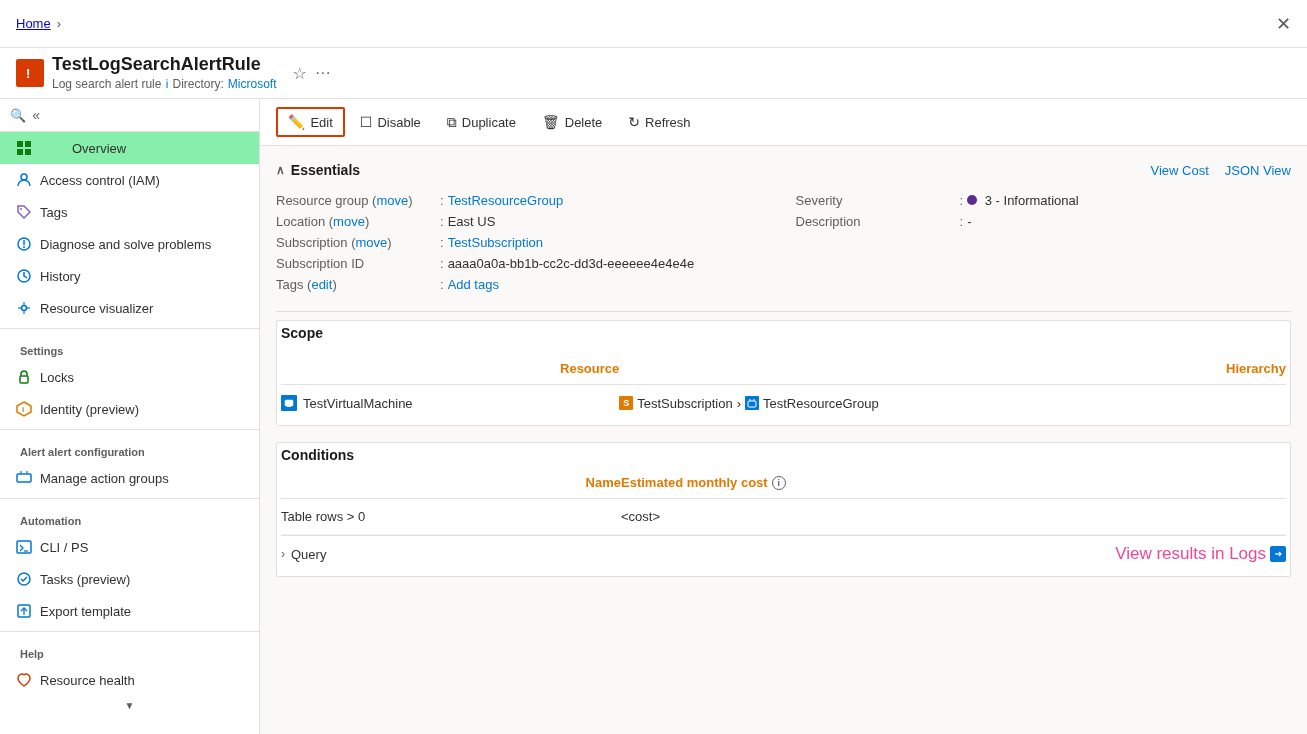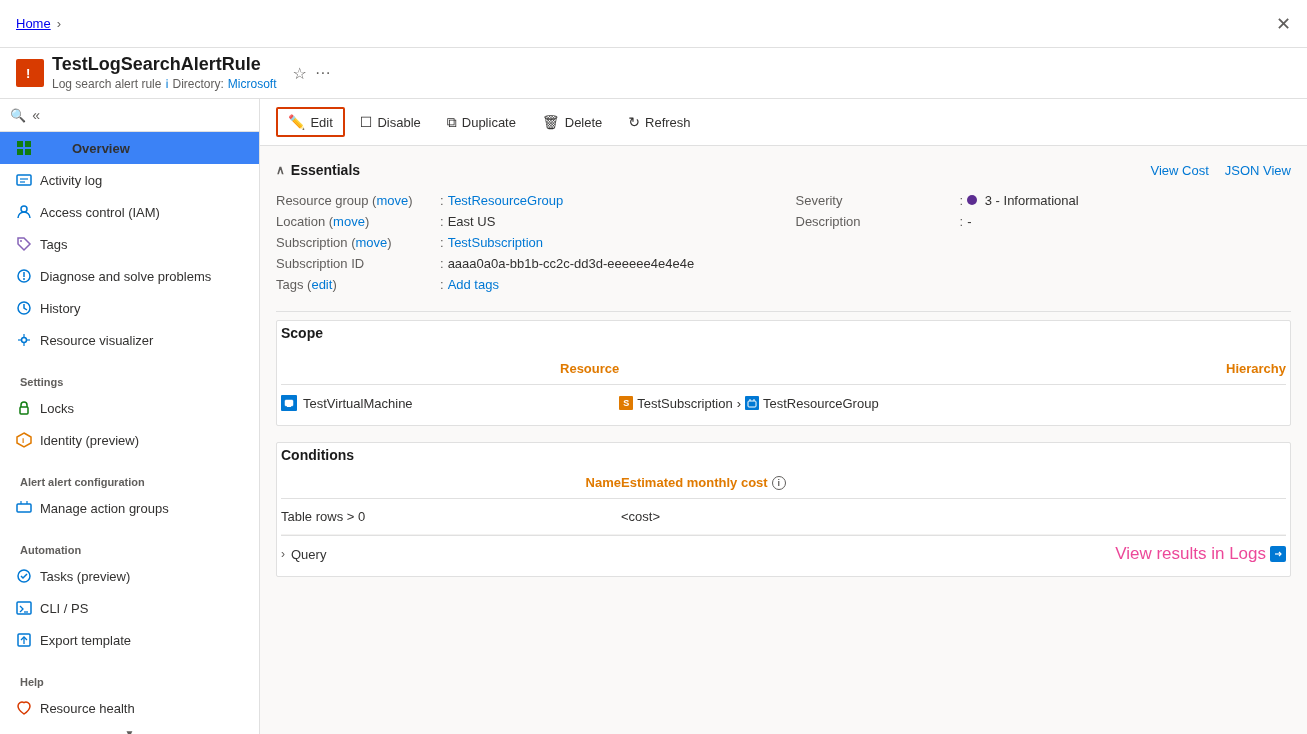--- a/index.html
+++ b/index.html
@@ -29,21 +29,21 @@
     .main-area { display: flex; flex: 1; overflow: hidden; }
 
     
     .sidebar { width: 260px; min-width: 260px; background: #fff; border-right: 1px solid #e0e0e0; display: flex; flex-direction: column; overflow-y: auto; }
     .sidebar-search { padding: 8px 10px; border-bottom: 1px solid #e0e0e0; display: flex; align-items: center; gap: 6px; }
     .sidebar-search input { flex: 1; border: 1px solid #8a8886; border-radius: 2px; padding: 4px 8px; font-size: 13px; outline: none; }
     .sidebar-search .search-icon { color: #605e5c; font-size: 13px; }
     .sidebar-collapse-btn { background: none; border: none; cursor: pointer; color: #605e5c; font-size: 14px; }
 
     .sidebar-item { display: flex; align-items: center; padding: 8px 16px; cursor: pointer; gap: 8px; color: #323130; font-size: 13px; }
-    .sidebar-item.active { background: #3b82f6; font-weight: 700; gap: 40px; }
+    .sidebar-item.active { background: #86efac; font-weight: 400; gap: 40px; }
     .sidebar-item .item-icon { width: 16px; height: 16px; display: flex; align-items: center; justify-content: center; }
 
     .sidebar-section-label { padding: 12px 16px 4px 20px; font-size: 11px; font-weight: 600; color: #605e5c; text-transform: none; }
     .sidebar-divider { height: 1px; background: #e0e0e0; margin: 4px 0; }
 
     
     .sidebar-scroll-indicator { display: flex; justify-content: center; padding: 4px; color: #605e5c; font-size: 10px; }
 
     
     .content-panel { flex: 1; display: flex; flex-direction: column; overflow: hidden; background: #faf9f8; }
@@ -164,30 +164,20 @@
           <svg width="16" height="16" viewBox="0 0 16 16">
               <rect x="1" y="1" width="6" height="6" fill="#107c10"></rect>
               <rect x="9" y="1" width="6" height="6" fill="#107c10"></rect>
               <rect x="1" y="9" width="6" height="6" fill="#107c10"></rect>
               <rect x="9" y="9" width="6" height="6" fill="#107c10"></rect>
             </svg>
         </span>
         <span>Overview</span>
       </div>
 
-      <div class="sidebar-item">
-        <span class="item-icon icon-activity">
-          <svg width="16" height="16" viewBox="0 0 16 16">
-              <rect x="1" y="3" width="14" height="10" rx="1" fill="none" stroke="#0078d4" stroke-width="1.5"></rect>
-              <line x1="4" y1="7" x2="12" y2="7" stroke="#0078d4" stroke-width="1.2"></line>
-              <line x1="4" y1="10" x2="9" y2="10" stroke="#0078d4" stroke-width="1.2"></line>
-            </svg>
-        </span>
-        <span>Activity log</span>
-      </div>
 
       <div class="sidebar-item">
         <span class="item-icon icon-iam">
           <svg width="16" height="16" viewBox="0 0 16 16">
               <circle cx="8" cy="5" r="3" fill="none" stroke="#0078d4" stroke-width="1.5"></circle>
               <path d="M2 14c0-3.3 2.7-6 6-6s6 2.7 6 6" fill="none" stroke="#0078d4" stroke-width="1.5"></path>
             </svg>
         </span>
         <span>Access control (IAM)</span>
       </div>
@@ -270,38 +260,38 @@
               <line x1="11" y1="1" x2="11" y2="4" stroke="#0078d4" stroke-width="1.2"></line>
             </svg>
         </span>
         <span>Manage action groups</span>
       </div>
 
       <div class="sidebar-divider"></div>
       <div class="sidebar-section-label">Automation</div>
 
       <div class="sidebar-item">
-        <span class="item-icon icon-tasks">
-          <svg width="16" height="16" viewBox="0 0 16 16">
-              <circle cx="8" cy="8" r="6" fill="none" stroke="#0078d4" stroke-width="1.5"></circle>
-              <polyline points="5,8 7,10 11,6" fill="none" stroke="#0078d4" stroke-width="1.5"></polyline>
-            </svg>
-        </span>
-        <span>Tasks (preview)</span>
-      </div>
-
-      <div class="sidebar-item">
         <span class="item-icon icon-cli">
           <svg width="16" height="16" viewBox="0 0 16 16">
               <rect x="1" y="2" width="14" height="12" rx="1" fill="none" stroke="#0078d4" stroke-width="1.5"></rect>
               <polyline points="4,6 7,9 4,12" fill="none" stroke="#0078d4" stroke-width="1.3"></polyline>
               <line x1="8" y1="12" x2="12" y2="12" stroke="#0078d4" stroke-width="1.3"></line>
             </svg>
         </span>
         <span>CLI / PS</span>
+      </div>
+
+      <div class="sidebar-item">
+        <span class="item-icon icon-tasks">
+          <svg width="16" height="16" viewBox="0 0 16 16">
+              <circle cx="8" cy="8" r="6" fill="none" stroke="#0078d4" stroke-width="1.5"></circle>
+              <polyline points="5,8 7,10 11,6" fill="none" stroke="#0078d4" stroke-width="1.5"></polyline>
+            </svg>
+        </span>
+        <span>Tasks (preview)</span>
       </div>
 
       <div class="sidebar-item">
         <span class="item-icon icon-export">
           <svg width="16" height="16" viewBox="0 0 16 16">
               <rect x="2" y="2" width="12" height="12" rx="1" fill="none" stroke="#0078d4" stroke-width="1.5"></rect>
               <polyline points="5,8 8,5 11,8" fill="none" stroke="#0078d4" stroke-width="1.3"></polyline>
               <line x1="8" y1="5" x2="8" y2="12" stroke="#0078d4" stroke-width="1.3"></line>
             </svg>
         </span>

